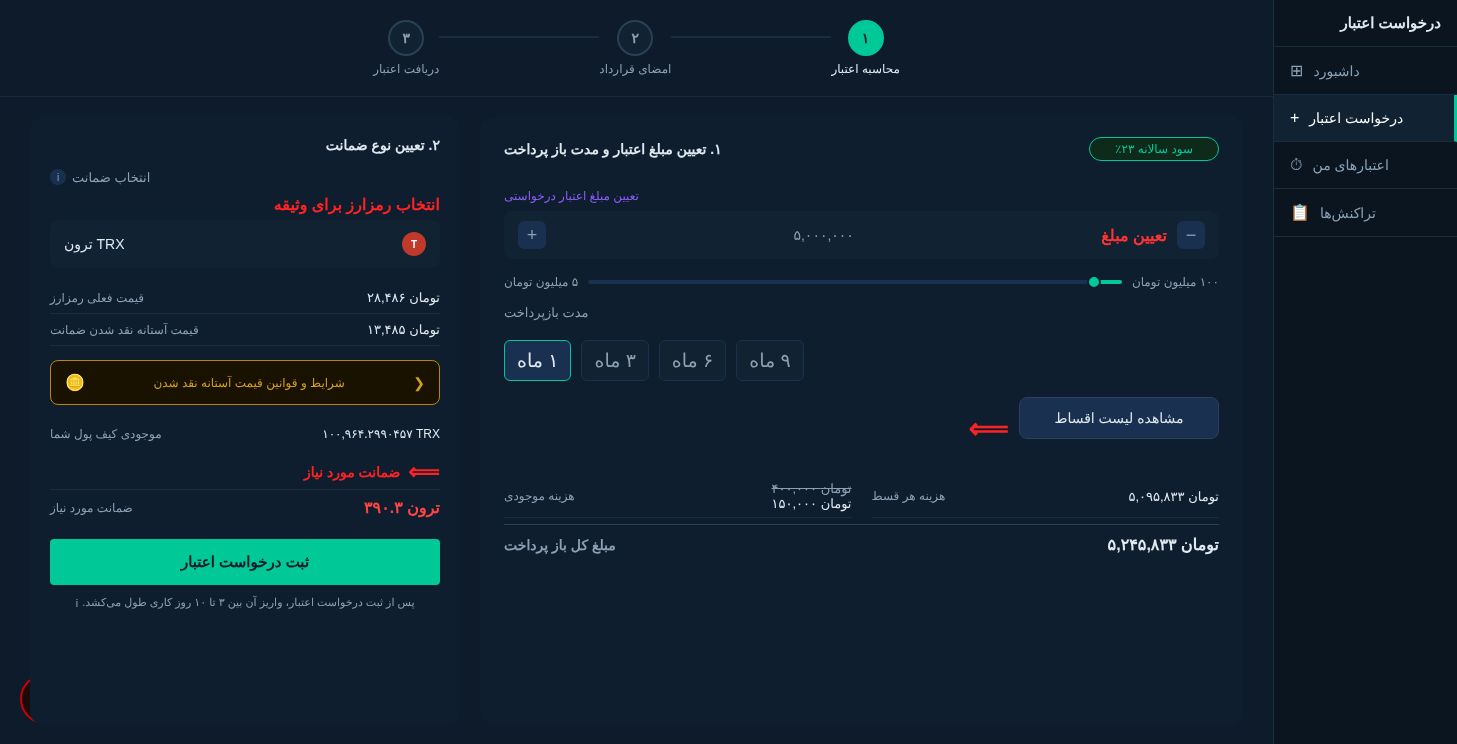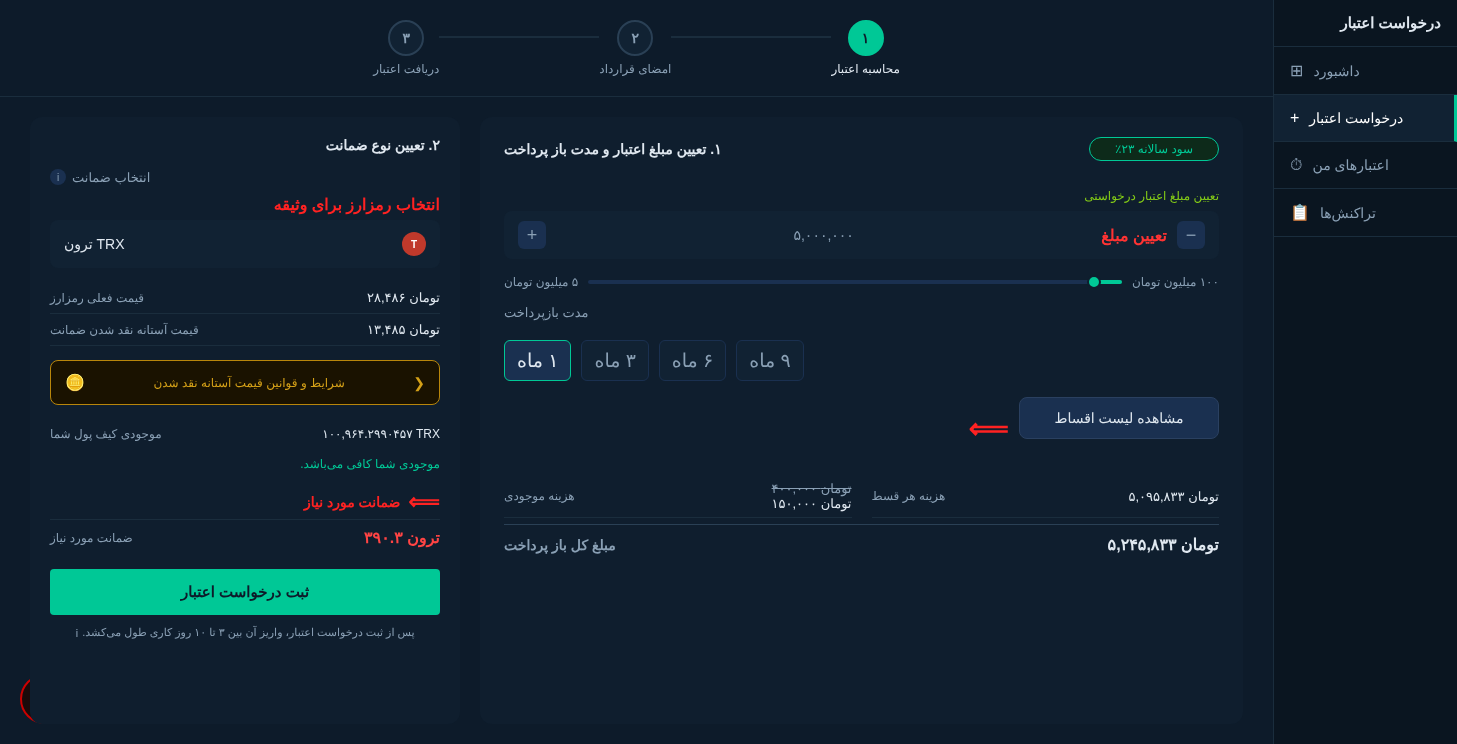--- a/index.html
+++ b/index.html
@@ -286,22 +286,22 @@
       border: 1px solid #00c896;
       color: #00c896;
       border-radius: 20px;
       padding: 4px 25px;
       font-size: 12px;
       margin-bottom: 16px;
     }
 
     .amount-label {
       font-size: 12px;
-      color: #84cc16;
-      text-align: right;
+      color: #8b5cf6;
+      text-align: left;
       margin-bottom: 8px;
     }
 
     .amount-input-row {
       display: flex;
       align-items: center;
       background: #112233;
       border-radius: 8px;
       padding: 10px 14px;
       margin-bottom: 16px;
@@ -620,23 +620,20 @@
       <div class="warning-box">
         <span class="warning-chevron">❮</span>
         <span>شرایط و قوانین قیمت آستانه نقد شدن</span>
         <span class="warning-icon">🪙</span>
       </div>
 
       <div class="wallet-row">
         <span class="wallet-value">۱۰۰,۹۶۴.۲۹۹۰۴۵۷ TRX</span>
         <span class="wallet-label">موجودی کیف پول شما</span>
       </div>
-      <div class="wallet-row">
-        <span class="wallet-ok">موجودی شما کافی می‌باشد.</span>
-      </div>
 
       
       <div style="display:flex; align-items:center; gap:8px; margin-top:10px; margin-bottom:4px;">
         <span style="color:#ff2222; font-size:22px; font-weight:700;">⟸</span>
         <span style="color:#ff2222; font-size:14px; font-weight:700;">ضمانت مورد نیاز</span>
       </div>
 
       <div class="required-row">
         <span class="required-highlight">ترون ۳۹۰.۳</span>
         <span class="required-label">ضمانت مورد نیاز</span>

